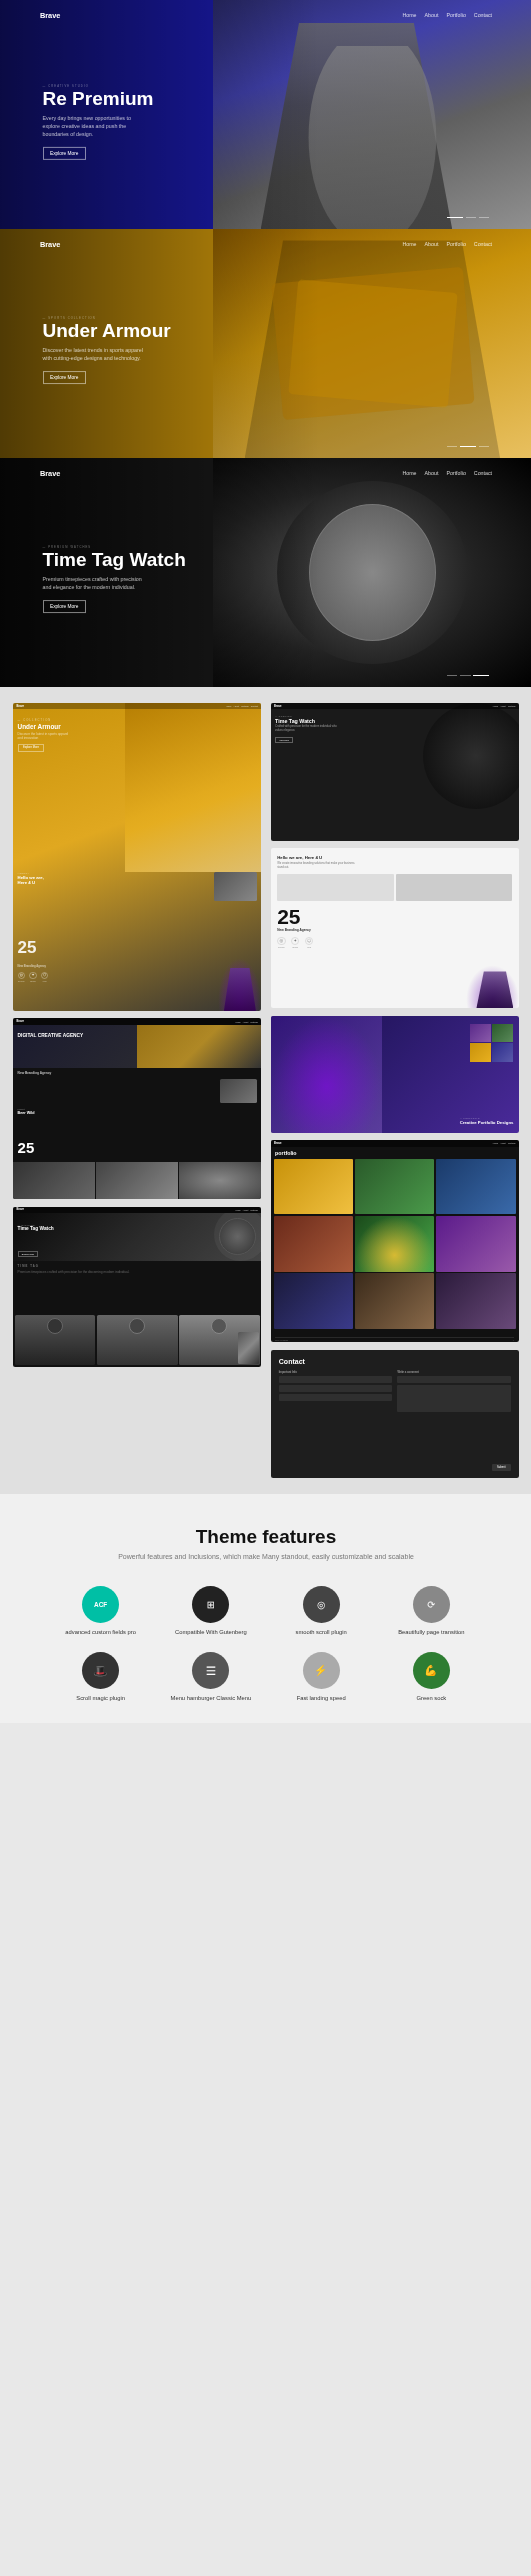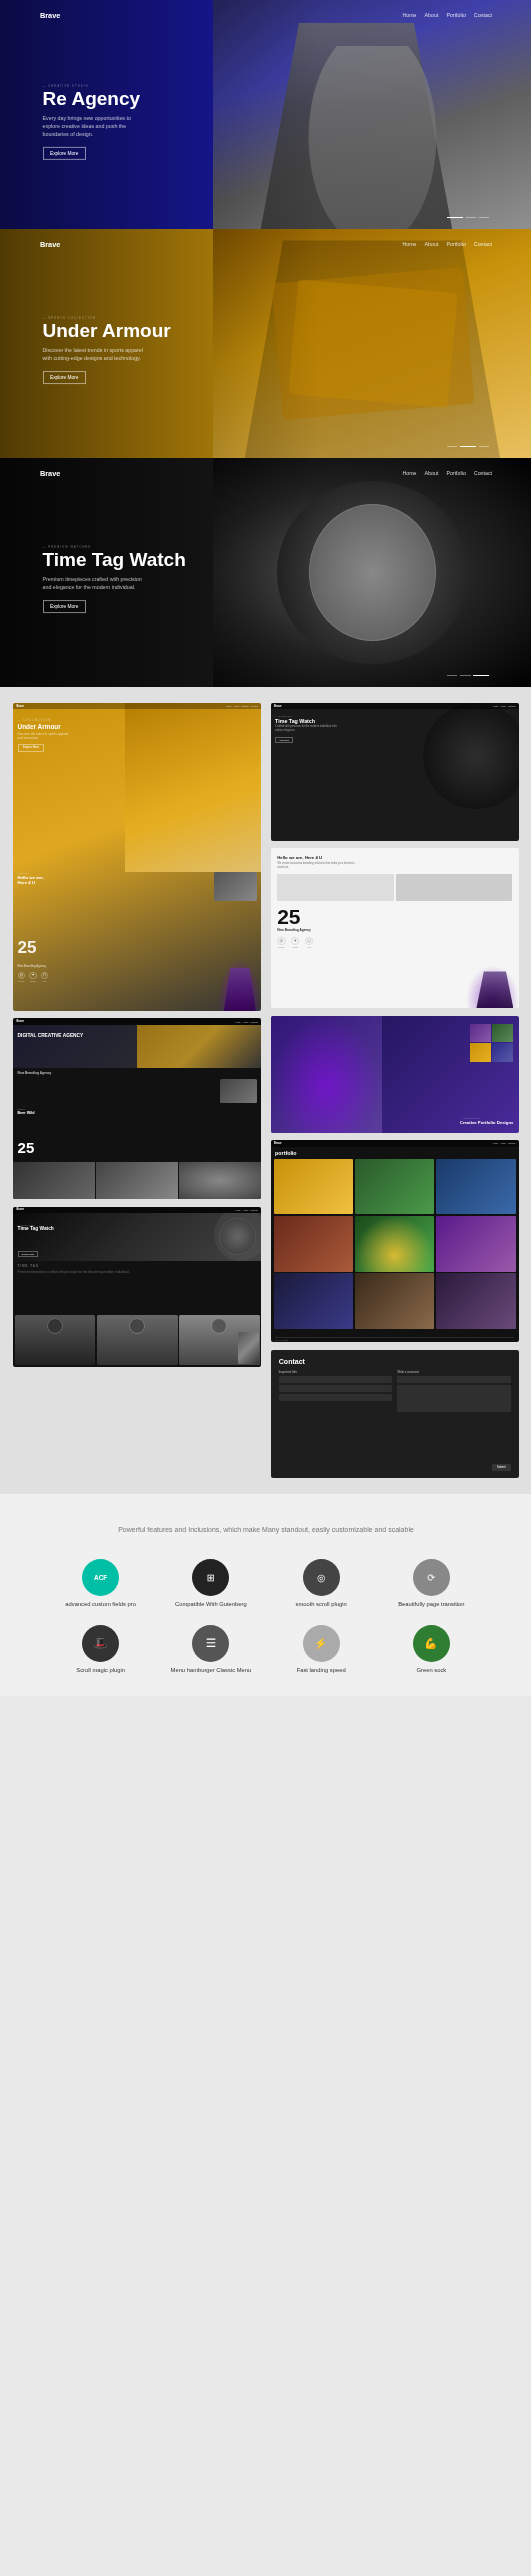--- a/index.html
+++ b/index.html
@@ -208,21 +208,21 @@
     <span class="hero-logo">Brave</span>
     <div class="hero-nav-links">
       <span>Home</span>
       <span>About</span>
       <span>Portfolio</span>
       <span>Contact</span>
     </div>
   </div>
   <div class="hero-slide-content">
     <div class="section-label">— Creative Studio</div>
-    <h1>Re Agency</h1>
+    <h1>Re Premium</h1>
     <p>Every day brings new opportunities to explore creative ideas and push the boundaries of design.</p>
     <button class="hero-btn">Explore More</button>
   </div>
   <div class="slide-indicators">
     <div class="slide-dot active"></div>
     <div class="slide-dot"></div>
     <div class="slide-dot"></div>
   </div>
 </section>
 
@@ -551,20 +551,21 @@
         </div>
       </div>
       <button style="position:absolute;bottom:6.4px;right:8px;background:rgba(255,255,255,0.1);border:none;color:white;font-size:2.7px;padding:2.1px 5.3px;border-radius:1.1px;cursor:pointer;">Submit</button>
     </div>
 
   </div>
 
 </section>
 
 <section class="theme-features">
+  <h2 class="theme-features-title">Theme features</h2>
   <p class="theme-features-subtitle">Powerful features and Inclusions, which make Many standout, easily customizable and scalable</p>
 
   <div class="features-grid">
 
     <div class="feature-item">
       <div class="feature-icon teal">
         <span style="color:white;font-size:6.4px;font-weight:bold;">ACF</span>
       </div>
       <span class="feature-label">advanced custom fields pro</span>
     </div>

